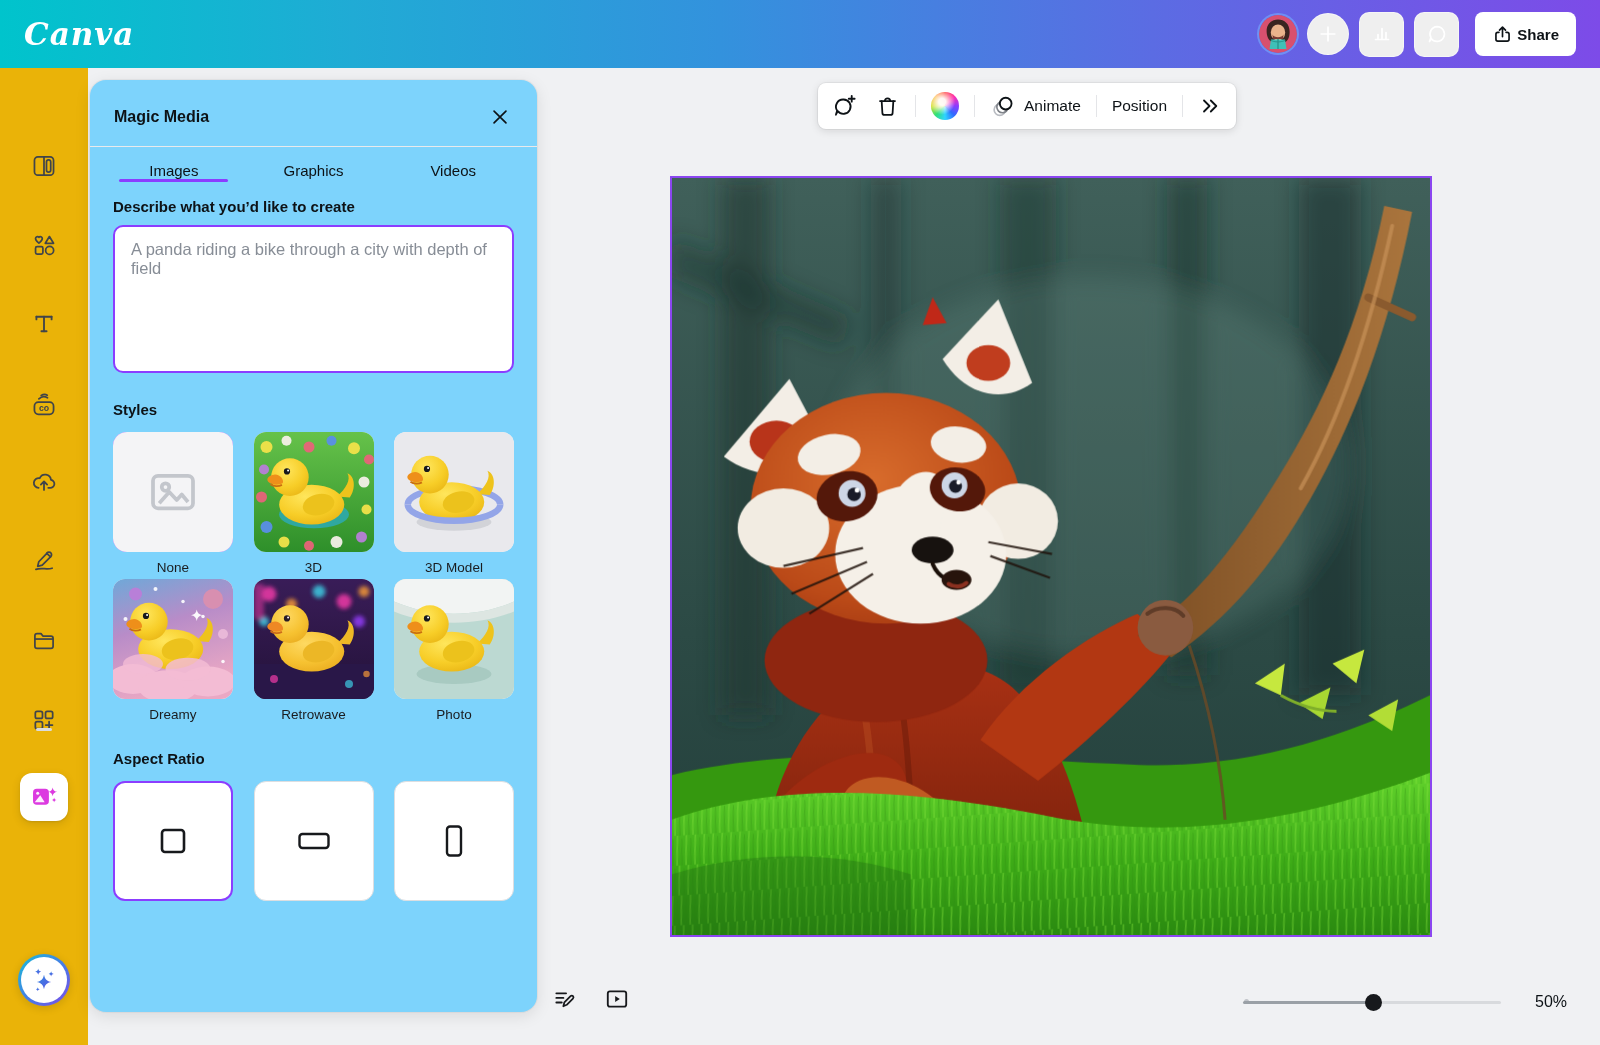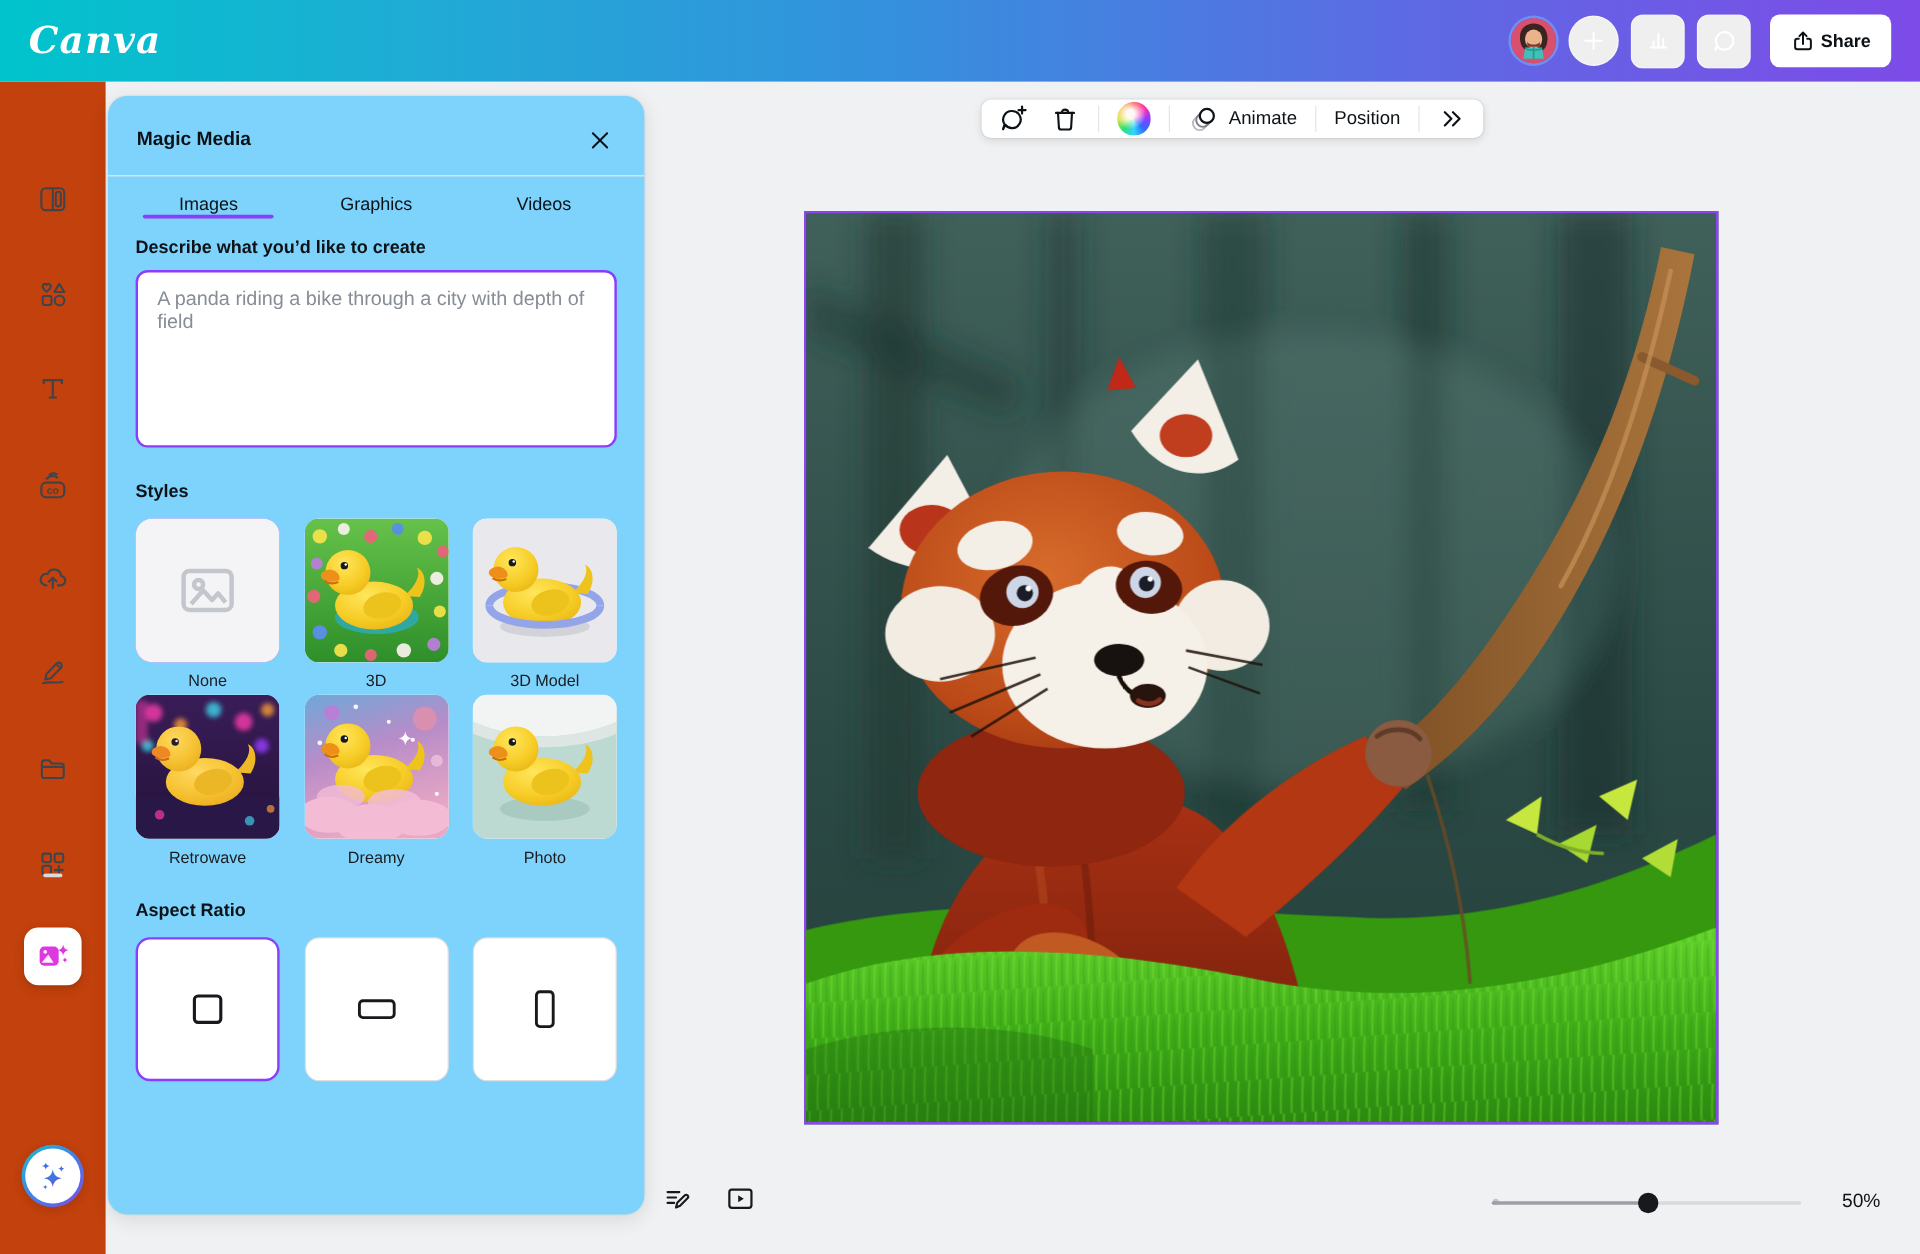--- a/index.html
+++ b/index.html
@@ -11,21 +11,21 @@
     background:linear-gradient(90deg,#00c4cc 0%,#20abd5 22%,#3392dd 45%,#5b6ce3 72%,#7d4be8 100%);
     display:flex; align-items:center; justify-content:space-between; padding:0 24px; z-index:20; }
   .logo { color:#fff; font-family:"DejaVu Serif",serif; font-style:italic; font-weight:bold; font-size:31px; letter-spacing:1px; }
   .topbar-right { display:flex; align-items:center; gap:10px; }
   .avatar { width:38px; height:38px; border-radius:50%; overflow:hidden; box-shadow:0 0 0 2px rgba(120,180,255,.55); cursor:pointer; flex:none; }
   .tb-circle { width:42px; height:42px; border-radius:50%; border:1.5px solid rgba(255,255,255,.55); display:flex; align-items:center; justify-content:center; cursor:pointer; }
   .tb-sq { width:45px; height:45px; border-radius:10px; border:1.5px solid rgba(255,255,255,.45); display:flex; align-items:center; justify-content:center; cursor:pointer; }
   .share-btn { height:44px; background:#fff; border:none; border-radius:8px; display:flex; align-items:center; gap:4px; padding:0 17px; font-size:15px; font-weight:bold; color:#0d1216; cursor:pointer; margin-left:6px; font-family:inherit; }
 
   
-  .rail { position:absolute; left:0; top:68px; width:88px; height:977px; background:#c2410c; z-index:10; }
+  .rail { position:absolute; left:0; top:68px; width:88px; height:977px; background:#eab308; z-index:10; }
   .rail-item { position:absolute; left:50%; transform:translateX(-50%); display:flex; align-items:center; justify-content:center; cursor:pointer; }
   .rail-divider { position:absolute; left:50%; transform:translateX(-50%); top:660px; width:16px; height:3px; border-radius:2px; background:#d9dbde; }
   .magic-active { top:705px; width:48px; height:48px; background:#fff; border-radius:12px; box-shadow:0 1px 2px rgba(16,17,19,.1),0 3px 10px rgba(16,17,19,.12); }
   .assistant-btn { top:886px; width:52px; height:52px; border-radius:50%; padding:3px;
     background:linear-gradient(135deg,#16bed6 0%,#4a7ae6 55%,#7d4be8 100%); box-shadow:0 2px 8px rgba(16,17,19,.15); }
   .assistant-inner { width:100%; height:100%; border-radius:50%; background:#fff; display:flex; align-items:center; justify-content:center; }
 
   
   .panel { position:absolute; left:90px; top:80px; width:447px; height:932px; background:#7dd3fc; border-radius:16px;
     box-shadow:0 0 0 1px rgba(16,17,19,.04),0 4px 16px rgba(16,17,19,.10); z-index:12; display:flex; flex-direction:column; }
@@ -45,21 +45,21 @@
   .grid3 { display:flex; justify-content:space-between; flex-wrap:wrap; row-gap:4px; }
   .style-cell { width:120px; cursor:pointer; }
   .style-thumb { width:120px; height:120px; border-radius:12px; overflow:hidden; position:relative; background:#f4f4f6; }
   .style-cell.sel .style-thumb { box-shadow:inset 0 0 0 2.5px #8b3dff; border-radius:14px; }
   .style-thumb svg { display:block; width:100%; height:100%; }
   .style-label { text-align:center; font-size:13.5px; color:#1a1c1f; margin-top:8px; }
   .ar-card { width:120px; height:120px; border-radius:12px; border:1.5px solid #dcdee1; background:#fff; display:flex; align-items:center; justify-content:center; cursor:pointer; }
   .ar-card.sel { border:2.5px solid #8b3dff; }
 
   
-  .toolbar { position:absolute; left:818px; top:83px; height:32px; background:#fff; border-radius:8px; z-index:8;
+  .toolbar { position:absolute; left:818px; top:83px; height:46px; background:#fff; border-radius:8px; z-index:8;
     box-shadow:0 0 0 1px rgba(16,17,19,.05),0 2px 8px rgba(16,17,19,.12); display:flex; align-items:center; padding:0 12px; gap:13px; }
   .tool-btn { background:none; border:none; cursor:pointer; display:flex; align-items:center; gap:8px; padding:4px 2px; font-family:inherit; }
   .tool-label { font-size:15.5px; color:#0d1216; }
   .tool-sep { width:1px; height:22px; background:#e4e5e8; }
   .rainbow { width:28px; height:28px; border-radius:50%;
     background:radial-gradient(circle at 40% 35%, rgba(255,255,255,.95) 0 14%, rgba(255,255,255,0) 52%),
     conic-gradient(#ff2f2f,#ff2fb0,#8b3dff,#2f6bff,#2fd4ff,#2fe07a,#d4e02f,#ffb02f,#ff2f2f); }
 
   .canvas-img { position:absolute; left:670px; top:176px; width:762px; height:761px; border:2px solid #8b46f0; background:#2c4a44; cursor:move; }
   .canvas-img svg { display:block; width:100%; height:100%; }
@@ -304,20 +304,55 @@
         <div class="style-thumb">
           <svg viewBox="0 0 48 48">
             <rect width="48" height="48" fill="#e9e9ed"></rect>
             <ellipse cx="24" cy="36" rx="15" ry="3.5" fill="#d2d3d8"></ellipse>
             <path d="M5.5 29 a18.5 6.5 0 0 1 37 0" fill="none" stroke="#93a5e8" stroke-width="2.6"></path>
             <use href="#duck" x="2" y="1" width="44" height="44"></use>
             <path d="M42.5 29 a18.5 6.5 0 0 1 -37 0" fill="none" stroke="#93a5e8" stroke-width="2.6"></path>
           </svg>
         </div>
         <figcaption class="style-label">3D Model</figcaption>
+      </figure>
+
+      <figure class="style-cell">
+        <div class="style-thumb">
+          <svg viewBox="0 0 48 48">
+            <defs>
+                <linearGradient id="gdr" x1="0" y1="0" x2="0.3" y2="1">
+                  <stop offset="0%" stop-color="#6fa8d8"></stop>
+                  <stop offset="45%" stop-color="#b88cc8"></stop>
+                  <stop offset="100%" stop-color="#eaa8c4"></stop>
+                </linearGradient>
+              </defs>
+            <rect width="48" height="48" fill="url(#gdr)"></rect>
+            <circle cx="40" cy="8" r="4" fill="#d88fb0"></circle>
+              <circle cx="9" cy="6" r="2.6" fill="#b87fd8"></circle>
+              <circle cx="44" cy="22" r="2" fill="#e8b8d8"></circle>
+            <g fill="#fff" opacity="0.9">
+                <circle cx="17" cy="4" r="0.8"></circle>
+                <circle cx="28" cy="9" r="0.7"></circle>
+                <circle cx="5" cy="16" r="0.8"></circle>
+                <circle cx="36" cy="15" r="0.7"></circle>
+                <circle cx="44" cy="33" r="0.7"></circle>
+              </g>
+            <use href="#spark4" width="5" height="5" transform="translate(31,12)" fill="#fff" opacity="0.95"></use>
+            <use href="#duck" x="2" y="1" width="44" height="44"></use>
+            <g fill="#f3bcd4">
+                <ellipse cx="8" cy="40" rx="10" ry="6"></ellipse>
+                <ellipse cx="22" cy="43" rx="12" ry="6.5"></ellipse>
+                <ellipse cx="38" cy="41" rx="11" ry="6"></ellipse>
+                <ellipse cx="30" cy="36" rx="9" ry="4.5" opacity="0.85"></ellipse>
+                <ellipse cx="12" cy="34" rx="8" ry="4" opacity="0.8"></ellipse>
+              </g>
+          </svg>
+        </div>
+        <figcaption class="style-label">Dreamy</figcaption>
       </figure>
 
       <figure class="style-cell">
         <div class="style-thumb">
           <svg viewBox="0 0 48 48">
             <defs>
                 <linearGradient id="grw" x1="0" y1="0" x2="0" y2="1">
                   <stop offset="0%" stop-color="#2a1a52"></stop>
                   <stop offset="100%" stop-color="#130f30"></stop>
                 </linearGradient>
@@ -340,55 +375,20 @@
             <g opacity="0.7">
                 <circle cx="8" cy="40" r="1.6" fill="#f03ba8"></circle>
                 <circle cx="38" cy="42" r="1.6" fill="#2fd8e8"></circle>
                 <circle cx="45" cy="38" r="1.3" fill="#f5a02f"></circle>
               </g>
             <use href="#duck" x="2" y="2" width="44" height="44"></use>
             <rect width="48" height="48" fill="#f03ba8" opacity="0.08"></rect>
           </svg>
         </div>
         <figcaption class="style-label">Retrowave</figcaption>
-      </figure>
-
-      <figure class="style-cell">
-        <div class="style-thumb">
-          <svg viewBox="0 0 48 48">
-            <defs>
-                <linearGradient id="gdr" x1="0" y1="0" x2="0.3" y2="1">
-                  <stop offset="0%" stop-color="#6fa8d8"></stop>
-                  <stop offset="45%" stop-color="#b88cc8"></stop>
-                  <stop offset="100%" stop-color="#eaa8c4"></stop>
-                </linearGradient>
-              </defs>
-            <rect width="48" height="48" fill="url(#gdr)"></rect>
-            <circle cx="40" cy="8" r="4" fill="#d88fb0"></circle>
-              <circle cx="9" cy="6" r="2.6" fill="#b87fd8"></circle>
-              <circle cx="44" cy="22" r="2" fill="#e8b8d8"></circle>
-            <g fill="#fff" opacity="0.9">
-                <circle cx="17" cy="4" r="0.8"></circle>
-                <circle cx="28" cy="9" r="0.7"></circle>
-                <circle cx="5" cy="16" r="0.8"></circle>
-                <circle cx="36" cy="15" r="0.7"></circle>
-                <circle cx="44" cy="33" r="0.7"></circle>
-              </g>
-            <use href="#spark4" width="5" height="5" transform="translate(31,12)" fill="#fff" opacity="0.95"></use>
-            <use href="#duck" x="2" y="1" width="44" height="44"></use>
-            <g fill="#f3bcd4">
-                <ellipse cx="8" cy="40" rx="10" ry="6"></ellipse>
-                <ellipse cx="22" cy="43" rx="12" ry="6.5"></ellipse>
-                <ellipse cx="38" cy="41" rx="11" ry="6"></ellipse>
-                <ellipse cx="30" cy="36" rx="9" ry="4.5" opacity="0.85"></ellipse>
-                <ellipse cx="12" cy="34" rx="8" ry="4" opacity="0.8"></ellipse>
-              </g>
-          </svg>
-        </div>
-        <figcaption class="style-label">Dreamy</figcaption>
       </figure>
 
       <figure class="style-cell">
         <div class="style-thumb">
           <svg viewBox="0 0 48 48">
             <rect width="48" height="48" fill="#bcd9d2"></rect>
             <path d="M0 0 H48 V9 C33 15.5 15 15.5 0 9 Z" fill="#f2f4f3"></path>
             <path d="M0 9 C15 15.5 33 15.5 48 9 V13 C33 19 15 19 0 13 Z" fill="#dde6e2"></path>
             <ellipse cx="24" cy="38" rx="15" ry="4" fill="#a3c6bd" opacity="0.8"></ellipse>
             <use href="#duck" x="2" y="2" width="44" height="44"></use>

